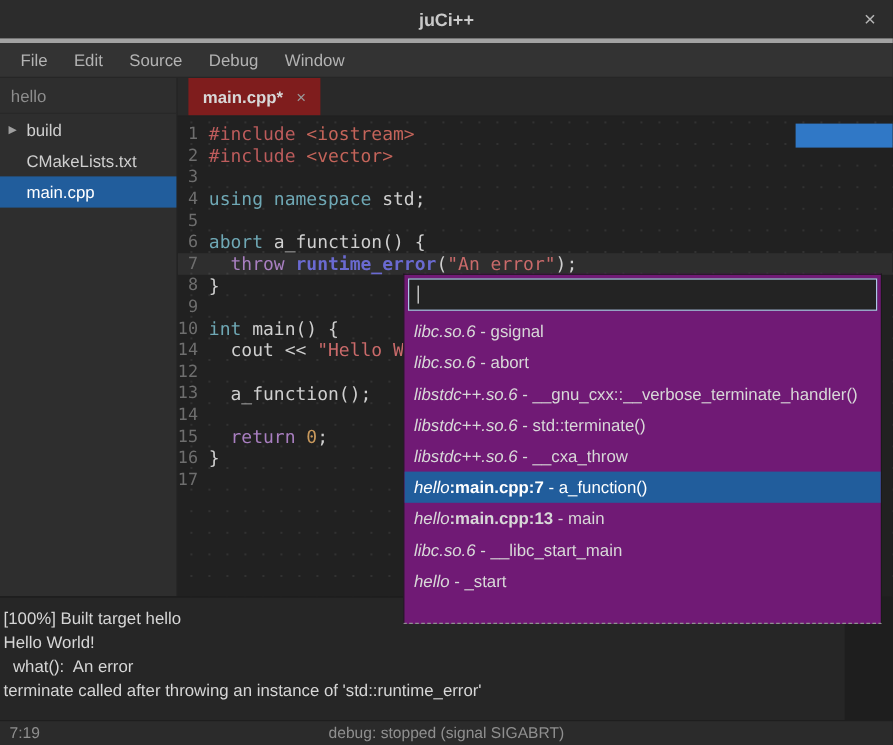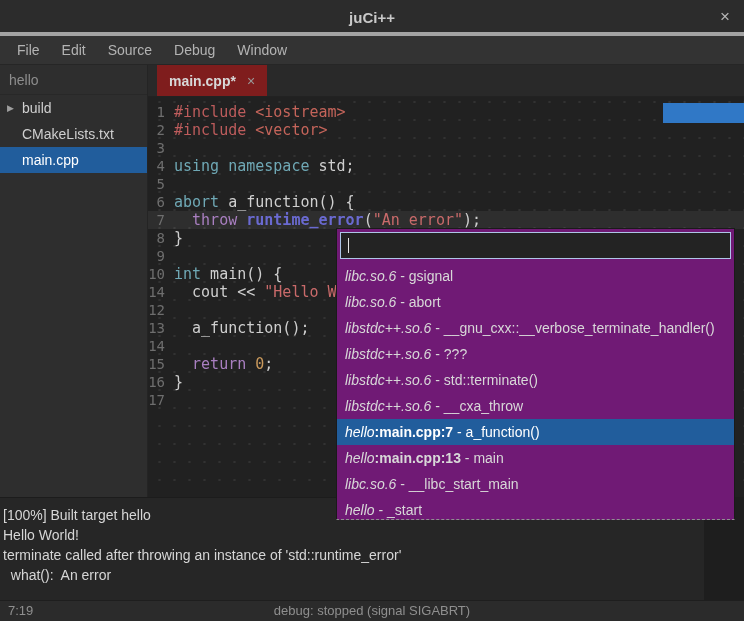--- a/index.html
+++ b/index.html
@@ -182,33 +182,32 @@
 
 <div class="popup">
   <div class="popup-input-wrap">
     <input class="popup-input" value="" style="">
     <div class="caret"></div>
   </div>
   <div>
       <div class="pop-item"><span class="pi-lib">libc.so.6</span><span class="pi-fn"> - gsignal</span></div>
       <div class="pop-item"><span class="pi-lib">libc.so.6</span><span class="pi-fn"> - abort</span></div>
       <div class="pop-item"><span class="pi-lib">libstdc++.so.6</span><span class="pi-fn"> - __gnu_cxx::__verbose_terminate_handler()</span></div>
-      <div class="pop-item"><span class="pi-lib">libstdc++.so.6</span><span class="pi-fn"> - ???</span></div>
       <div class="pop-item"><span class="pi-lib">libstdc++.so.6</span><span class="pi-fn"> - std::terminate()</span></div>
       <div class="pop-item"><span class="pi-lib">libstdc++.so.6</span><span class="pi-fn"> - __cxa_throw</span></div>
       <div class="pop-item selected"><span class="pi-lib">hello</span><span class="pi-loc">:main.cpp:7</span><span class="pi-fn"> - a_function()</span></div>
       <div class="pop-item"><span class="pi-lib">hello</span><span class="pi-loc">:main.cpp:13</span><span class="pi-fn"> - main</span></div>
       <div class="pop-item"><span class="pi-lib">libc.so.6</span><span class="pi-fn"> - __libc_start_main</span></div>
       <div class="pop-item"><span class="pi-lib">hello</span><span class="pi-fn"> - _start</span></div>
     </div>
 </div>
 
 <div class="output">
     <div class="out-line">[100%] Built target hello</div>
     <div class="out-line">Hello World!</div>
+    <div class="out-line">  what():  An error</div>
     <div class="out-line">terminate called after throwing an instance of 'std::runtime_error'</div>
-    <div class="out-line">  what():  An error</div>
   </div>
 
 <div class="statusbar">
   <span class="pos">7:19</span>
   <span class="stat">debug: stopped (signal SIGABRT)</span>
 </div>
 
 </body></html>

